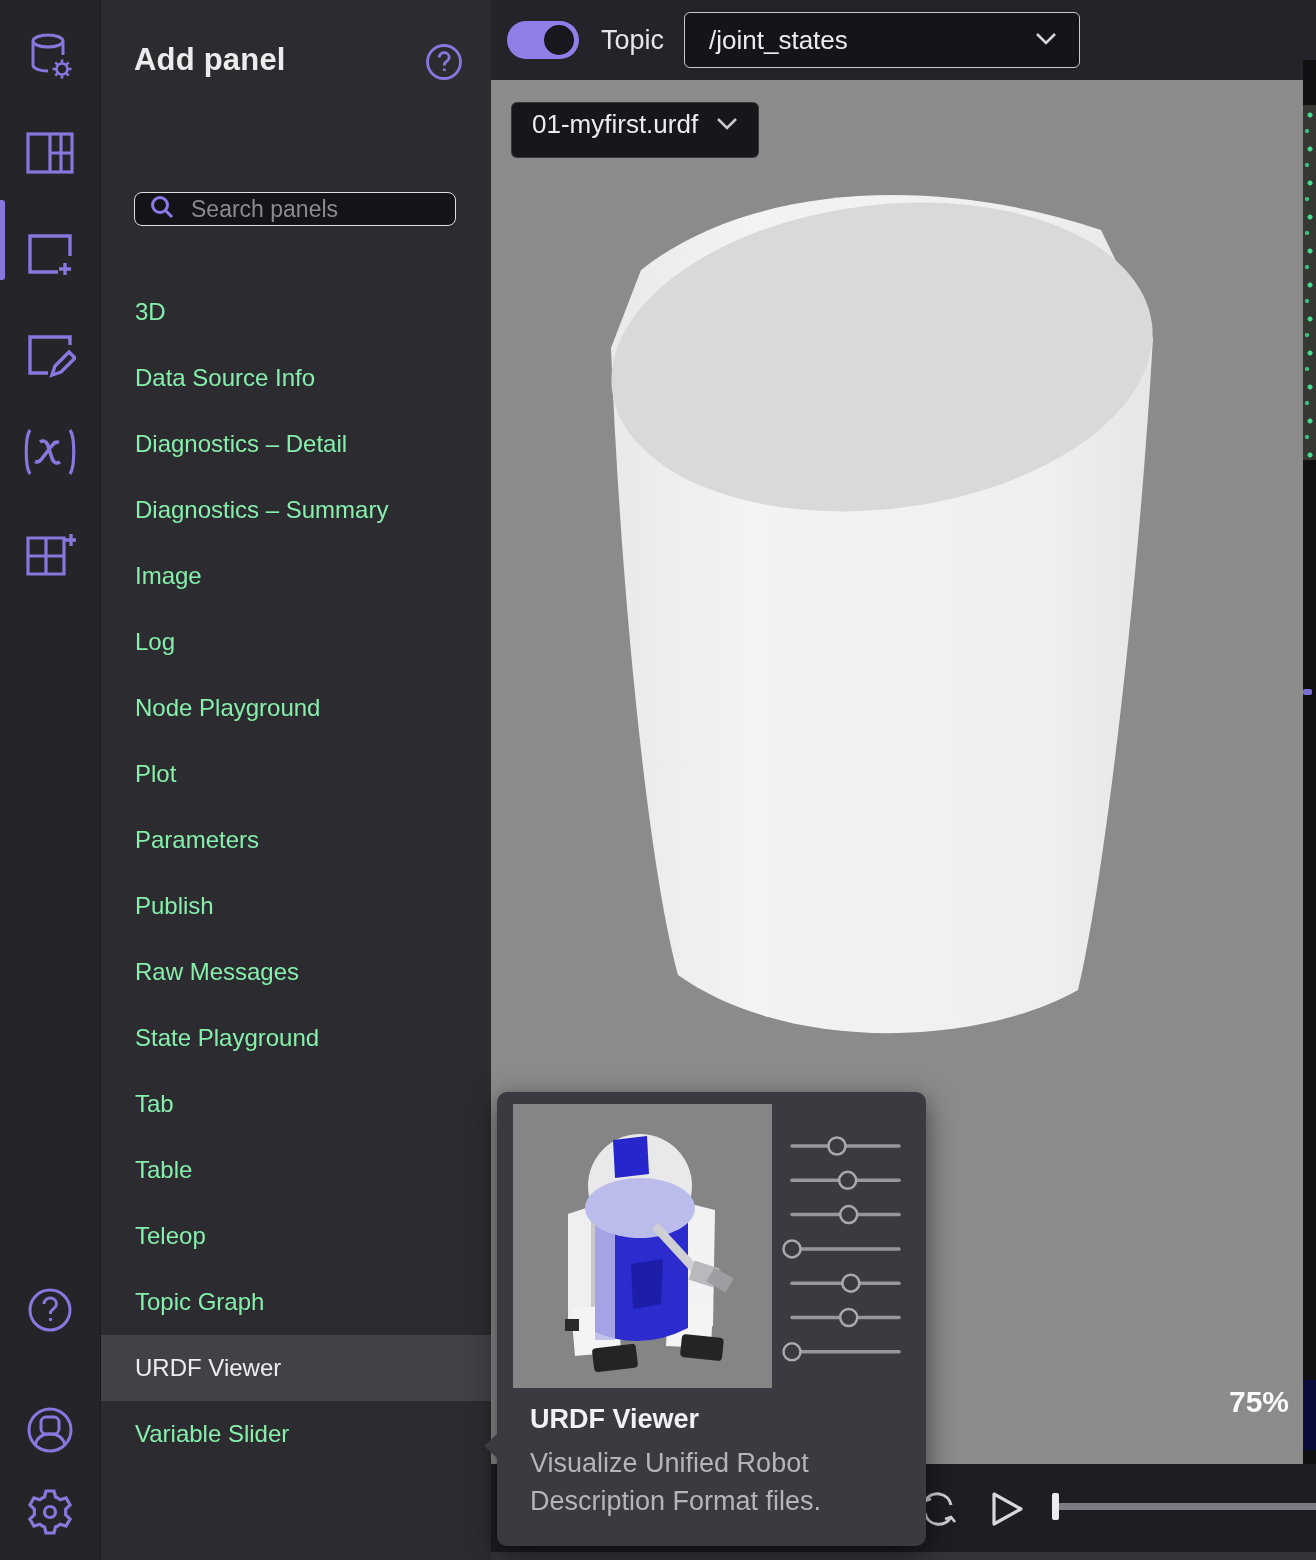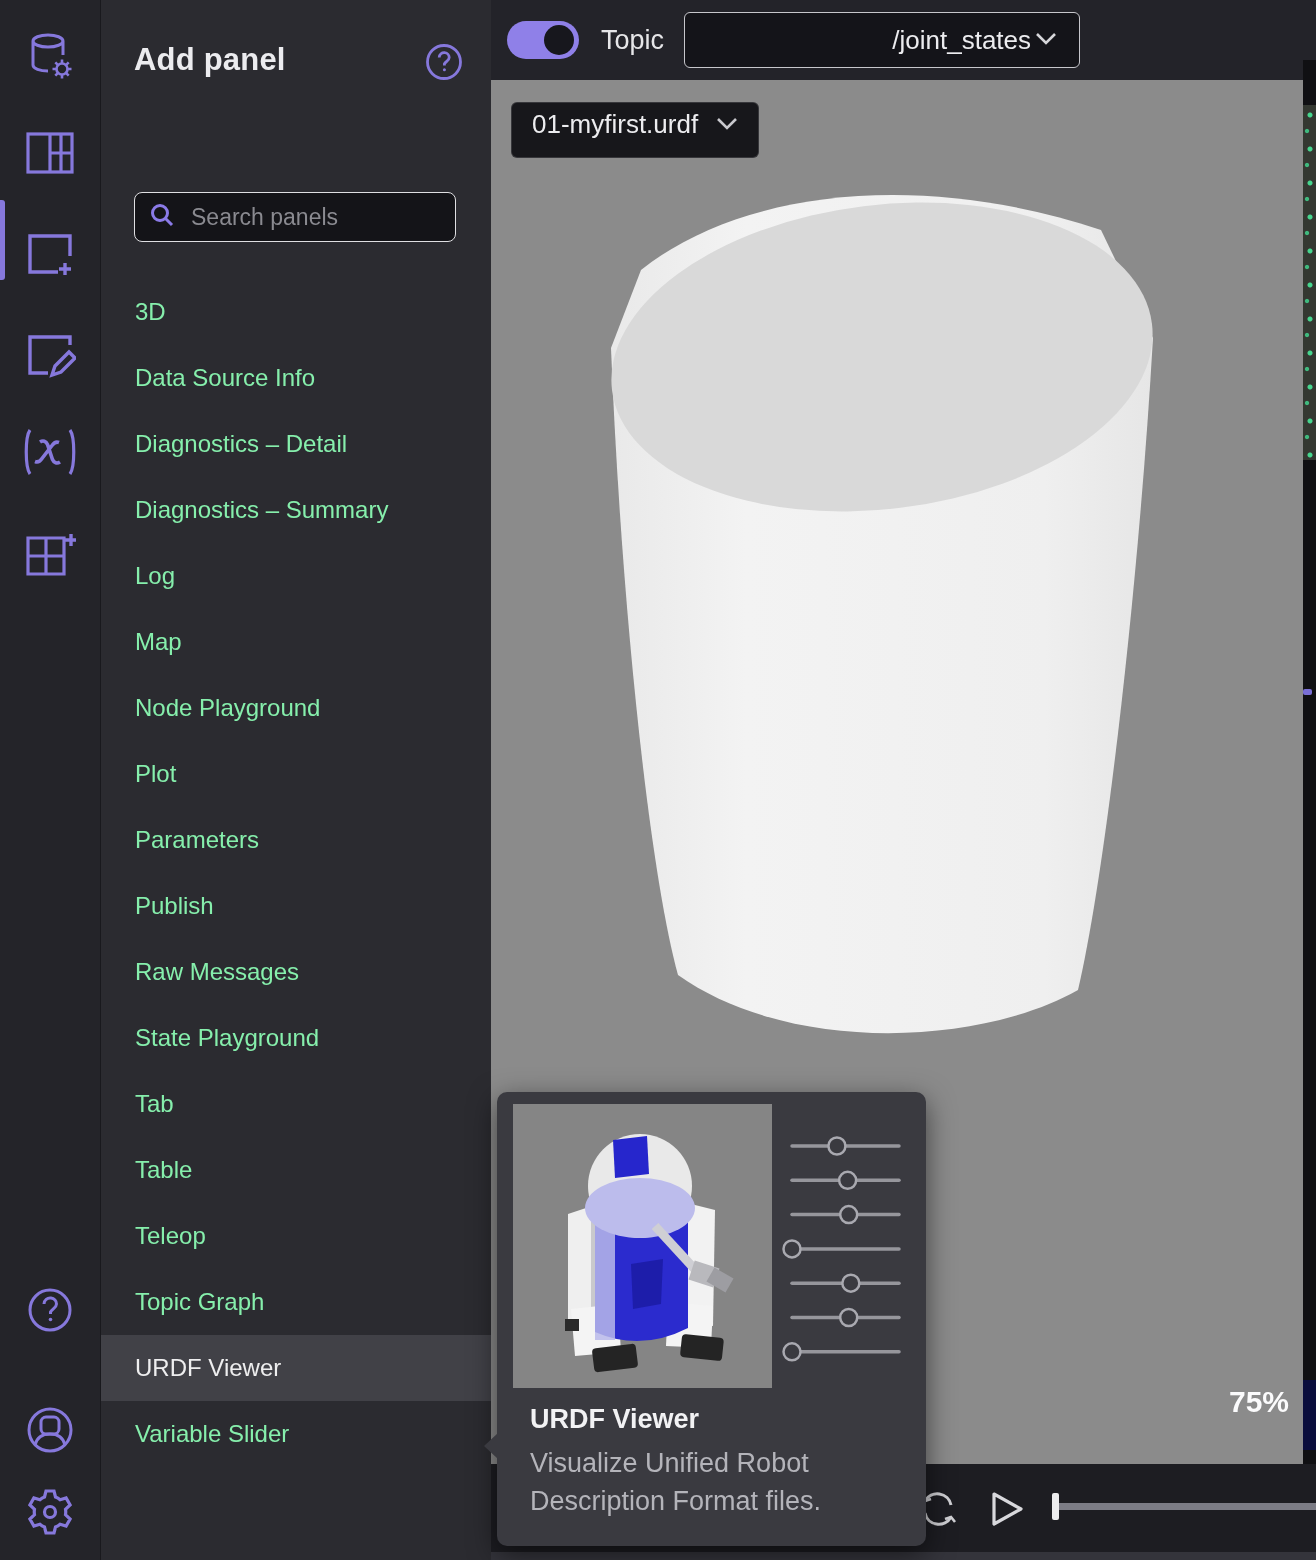--- a/index.html
+++ b/index.html
@@ -11,33 +11,33 @@
   
   .rail{position:absolute;left:0;top:0;width:100px;height:1560px;background:#242429;border-right:1px solid #19191d;}
   .rail-btn{position:absolute;left:0;width:100px;height:100px;display:flex;align-items:center;justify-content:center;background:none;border:none;cursor:pointer;}
   .rail-btn svg{display:block;}
   .active-bar{position:absolute;left:0;top:200px;width:5px;height:80px;background:#8678DC;border-radius:0 3px 3px 0;}
   
   .panel-menu{position:absolute;left:101px;top:0;width:390px;height:1560px;background:#2b2b30;}
   .pm-header{position:absolute;left:33px;top:42px;width:330px;display:flex;align-items:flex-start;justify-content:space-between;}
   .pm-title{margin:0;font-size:31px;font-weight:700;color:#ececef;letter-spacing:.2px;}
   .pm-help{background:none;border:none;padding:0;cursor:pointer;}
-  .search-box{position:absolute;left:33px;top:192px;width:322px;height:50px;background:#141418;border:1px solid #dfdfe2;border-radius:8px;display:flex;align-items:center;box-sizing:border-box;padding:0 14px;}
+  .search-box{position:absolute;left:33px;top:192px;width:322px;height:34px;background:#141418;border:1px solid #dfdfe2;border-radius:8px;display:flex;align-items:center;box-sizing:border-box;padding:0 14px;}
   .search-box input{flex:1;background:transparent;border:none;outline:none;color:#e6e6e8;font-size:23px;font-family:"Liberation Sans",sans-serif;margin-left:14px;}
   .search-box input::placeholder{color:#8a8a90;}
   .pm-list{position:absolute;left:0;top:279px;width:390px;margin:0;padding:0;list-style:none;}
   .pm-item{height:66px;line-height:66px;padding-left:34px;font-size:24px;color:#86efac;cursor:pointer;}
   .pm-item.selected{background:#414147;color:#eeeeef;}
   
   .urdf-panel{position:absolute;left:491px;top:0;width:812px;height:1560px;border-radius:19px;}
   .topic-bar{position:absolute;left:0;top:0;width:825px;height:80px;background:#232329;display:flex;align-items:center;}
   .toggle{position:relative;margin-left:16px;width:72px;height:38px;border-radius:19px;background:#8F80E8;border:none;cursor:pointer;flex:0 0 auto;}
   .toggle .knob{position:absolute;right:5px;top:4px;width:30px;height:30px;border-radius:50%;background:#17171d;}
   .topic-label{margin-left:22px;font-size:27px;color:#e6e6e8;}
-  .topic-select{margin-left:20px;width:396px;height:56px;background:#141419;border:1px solid #c6c6cb;border-radius:6px;display:flex;align-items:center;justify-content:flex-end;box-sizing:border-box;padding:0 18px 0 24px;cursor:pointer;}
+  .topic-select{margin-left:20px;width:396px;height:56px;background:#141419;border:1px solid #c6c6cb;border-radius:6px;display:flex;align-items:center;justify-content:space-between;box-sizing:border-box;padding:0 18px 0 24px;cursor:pointer;}
   .topic-select span{font-size:26px;color:#ececef;}
   .viewport{position:absolute;left:0;top:80px;width:812px;height:1384px;background:#8B8B8B;overflow:hidden;cursor:grab;}
   .file-select{position:absolute;left:20px;top:22px;height:56px;background:#17171b;border:1px solid rgba(255,255,255,0.14);border-radius:6px;display:flex;align-items:center;gap:16px;padding:0 18px 12px 20px;cursor:pointer;}
   .file-select span{font-size:26px;color:#ececef;}
   .vp-footer{position:absolute;right:14px;top:1305px;display:flex;align-items:center;gap:24px;}
   .zoom-readout{font-size:30px;font-weight:700;color:#fbfbfc;}
   .recenter-btn{width:219px;height:55px;background:#17171b;border:1.5px solid #d6d6da;border-radius:5px;color:#f3f3f5;font-size:26px;font-weight:700;font-family:"Liberation Sans",sans-serif;cursor:pointer;}
   
   .playbar{position:absolute;left:0;top:1464px;width:825px;height:88px;background:#1d1d22;border-bottom:8px solid #34343b;}
   .pb-btn{position:absolute;top:22px;background:none;border:none;padding:0;cursor:pointer;}
@@ -180,22 +180,22 @@
         </svg>
       </span>
       <input type="text" value="" placeholder="Search panels" style="">
     </div>
 
     <ul class="pm-list" id="panel-list">
         <li class="pm-item">3D</li>
         <li class="pm-item">Data Source Info</li>
         <li class="pm-item">Diagnostics – Detail</li>
         <li class="pm-item">Diagnostics – Summary</li>
+        <li class="pm-item">Image</li>
         <li class="pm-item">Log</li>
-        <li class="pm-item">Map</li>
         <li class="pm-item">Node Playground</li>
         <li class="pm-item">Plot</li>
         <li class="pm-item">Parameters</li>
         <li class="pm-item">Publish</li>
         <li class="pm-item">Raw Messages</li>
         <li class="pm-item">State Playground</li>
         <li class="pm-item">Tab</li>
         <li class="pm-item">Table</li>
         <li class="pm-item">Teleop</li>
         <li class="pm-item">Topic Graph</li>

